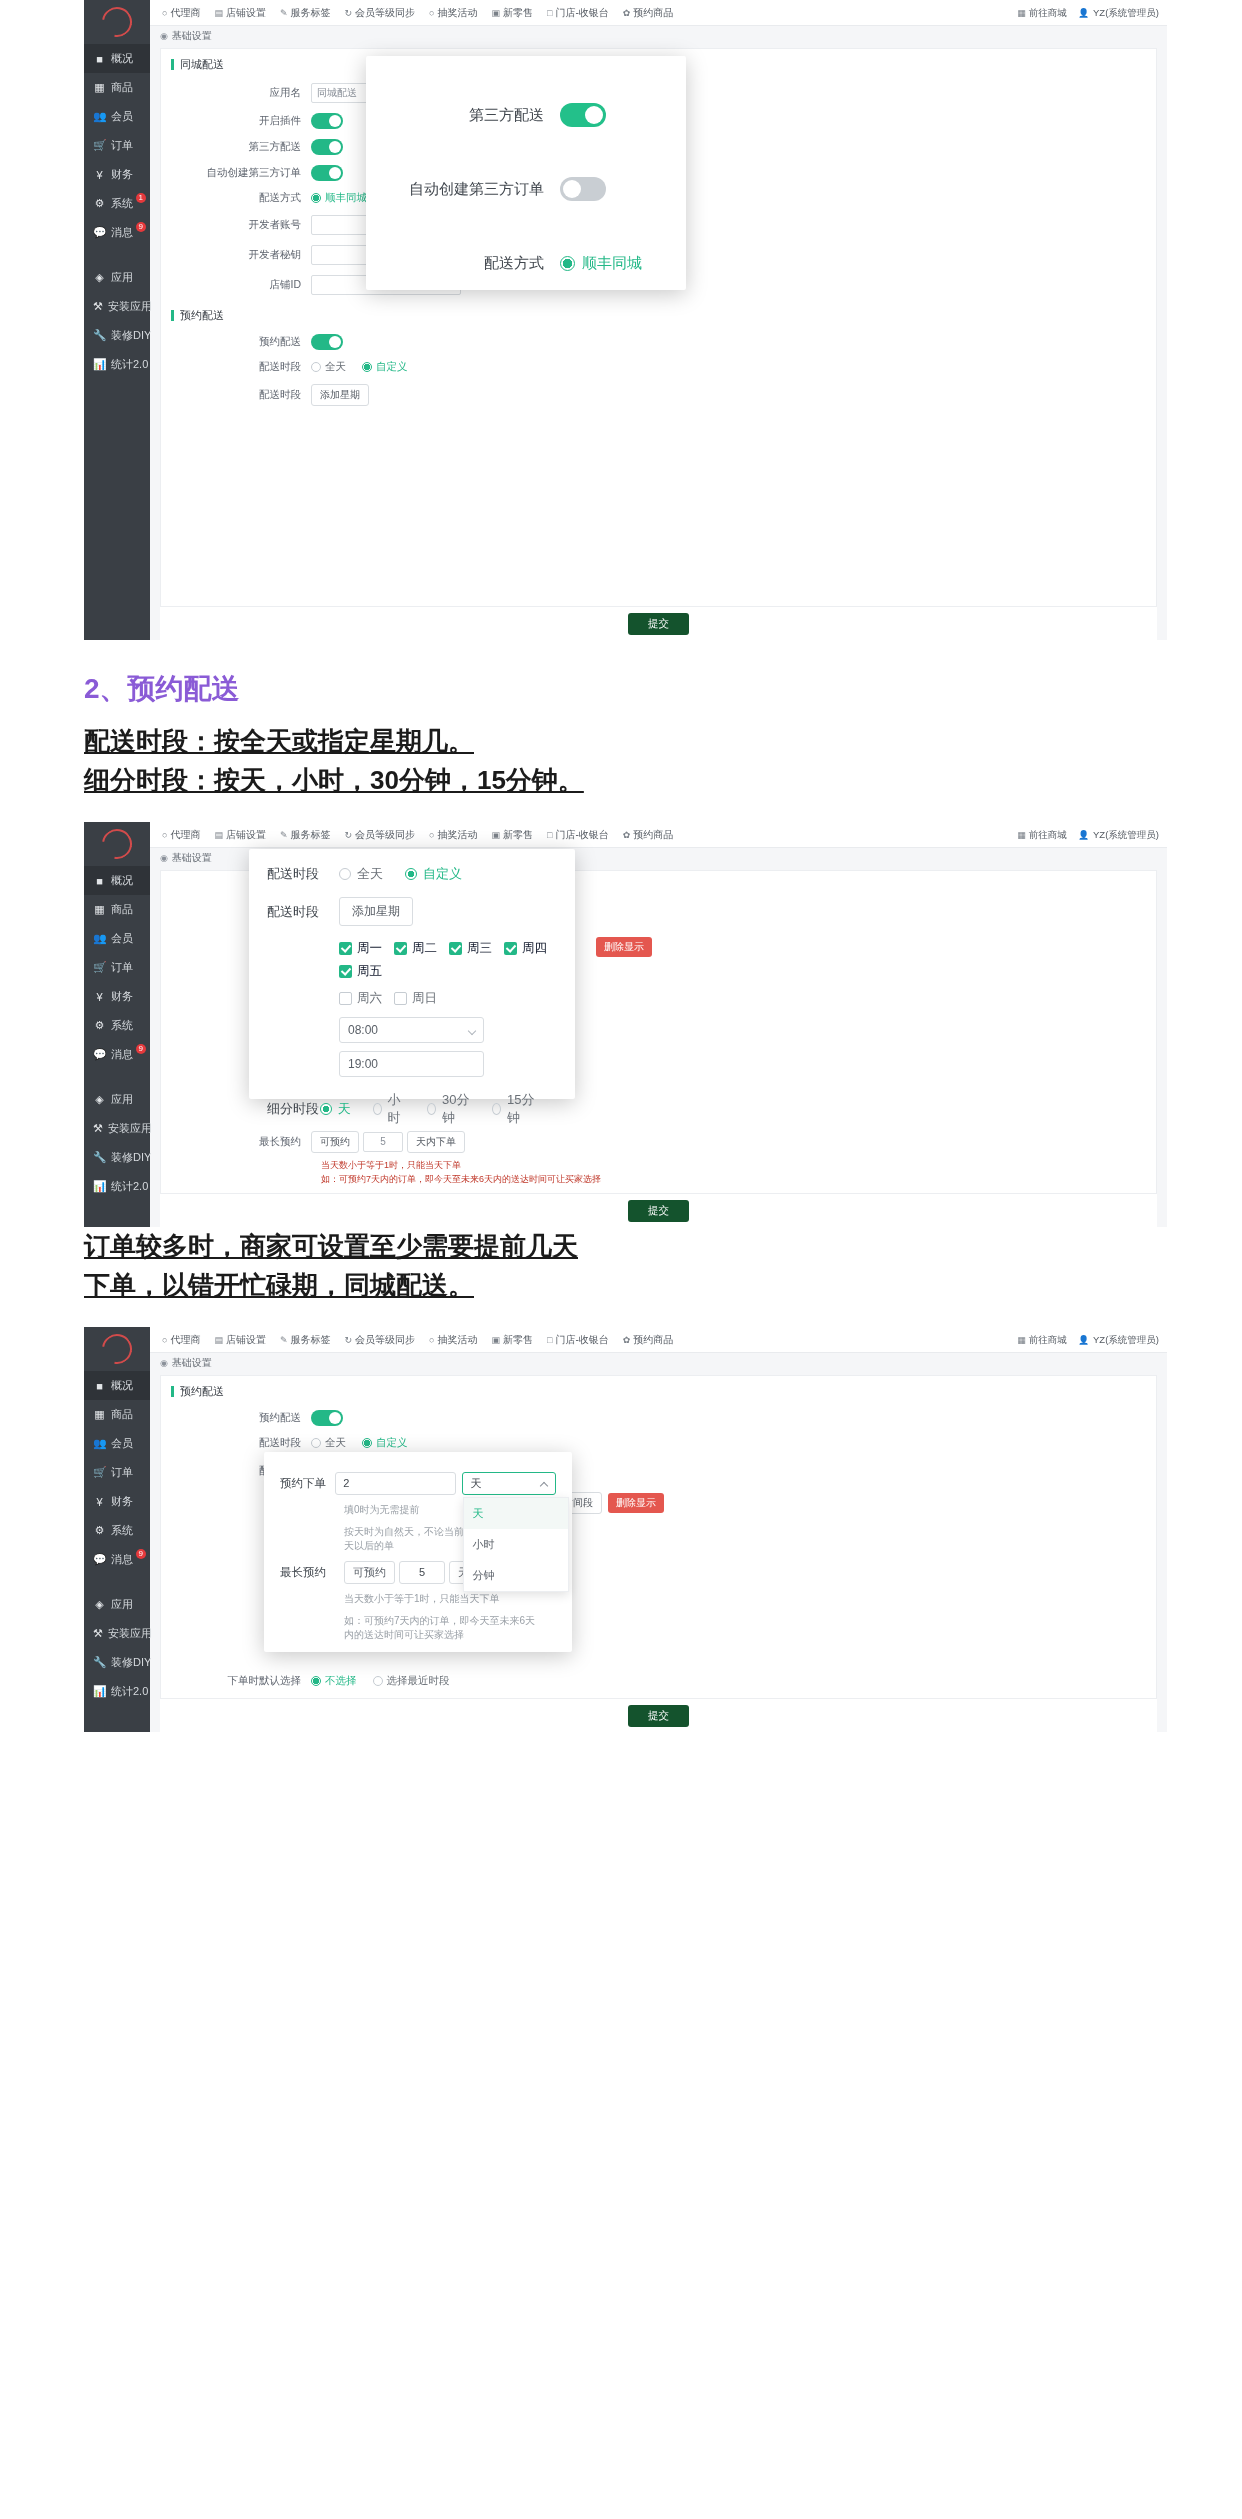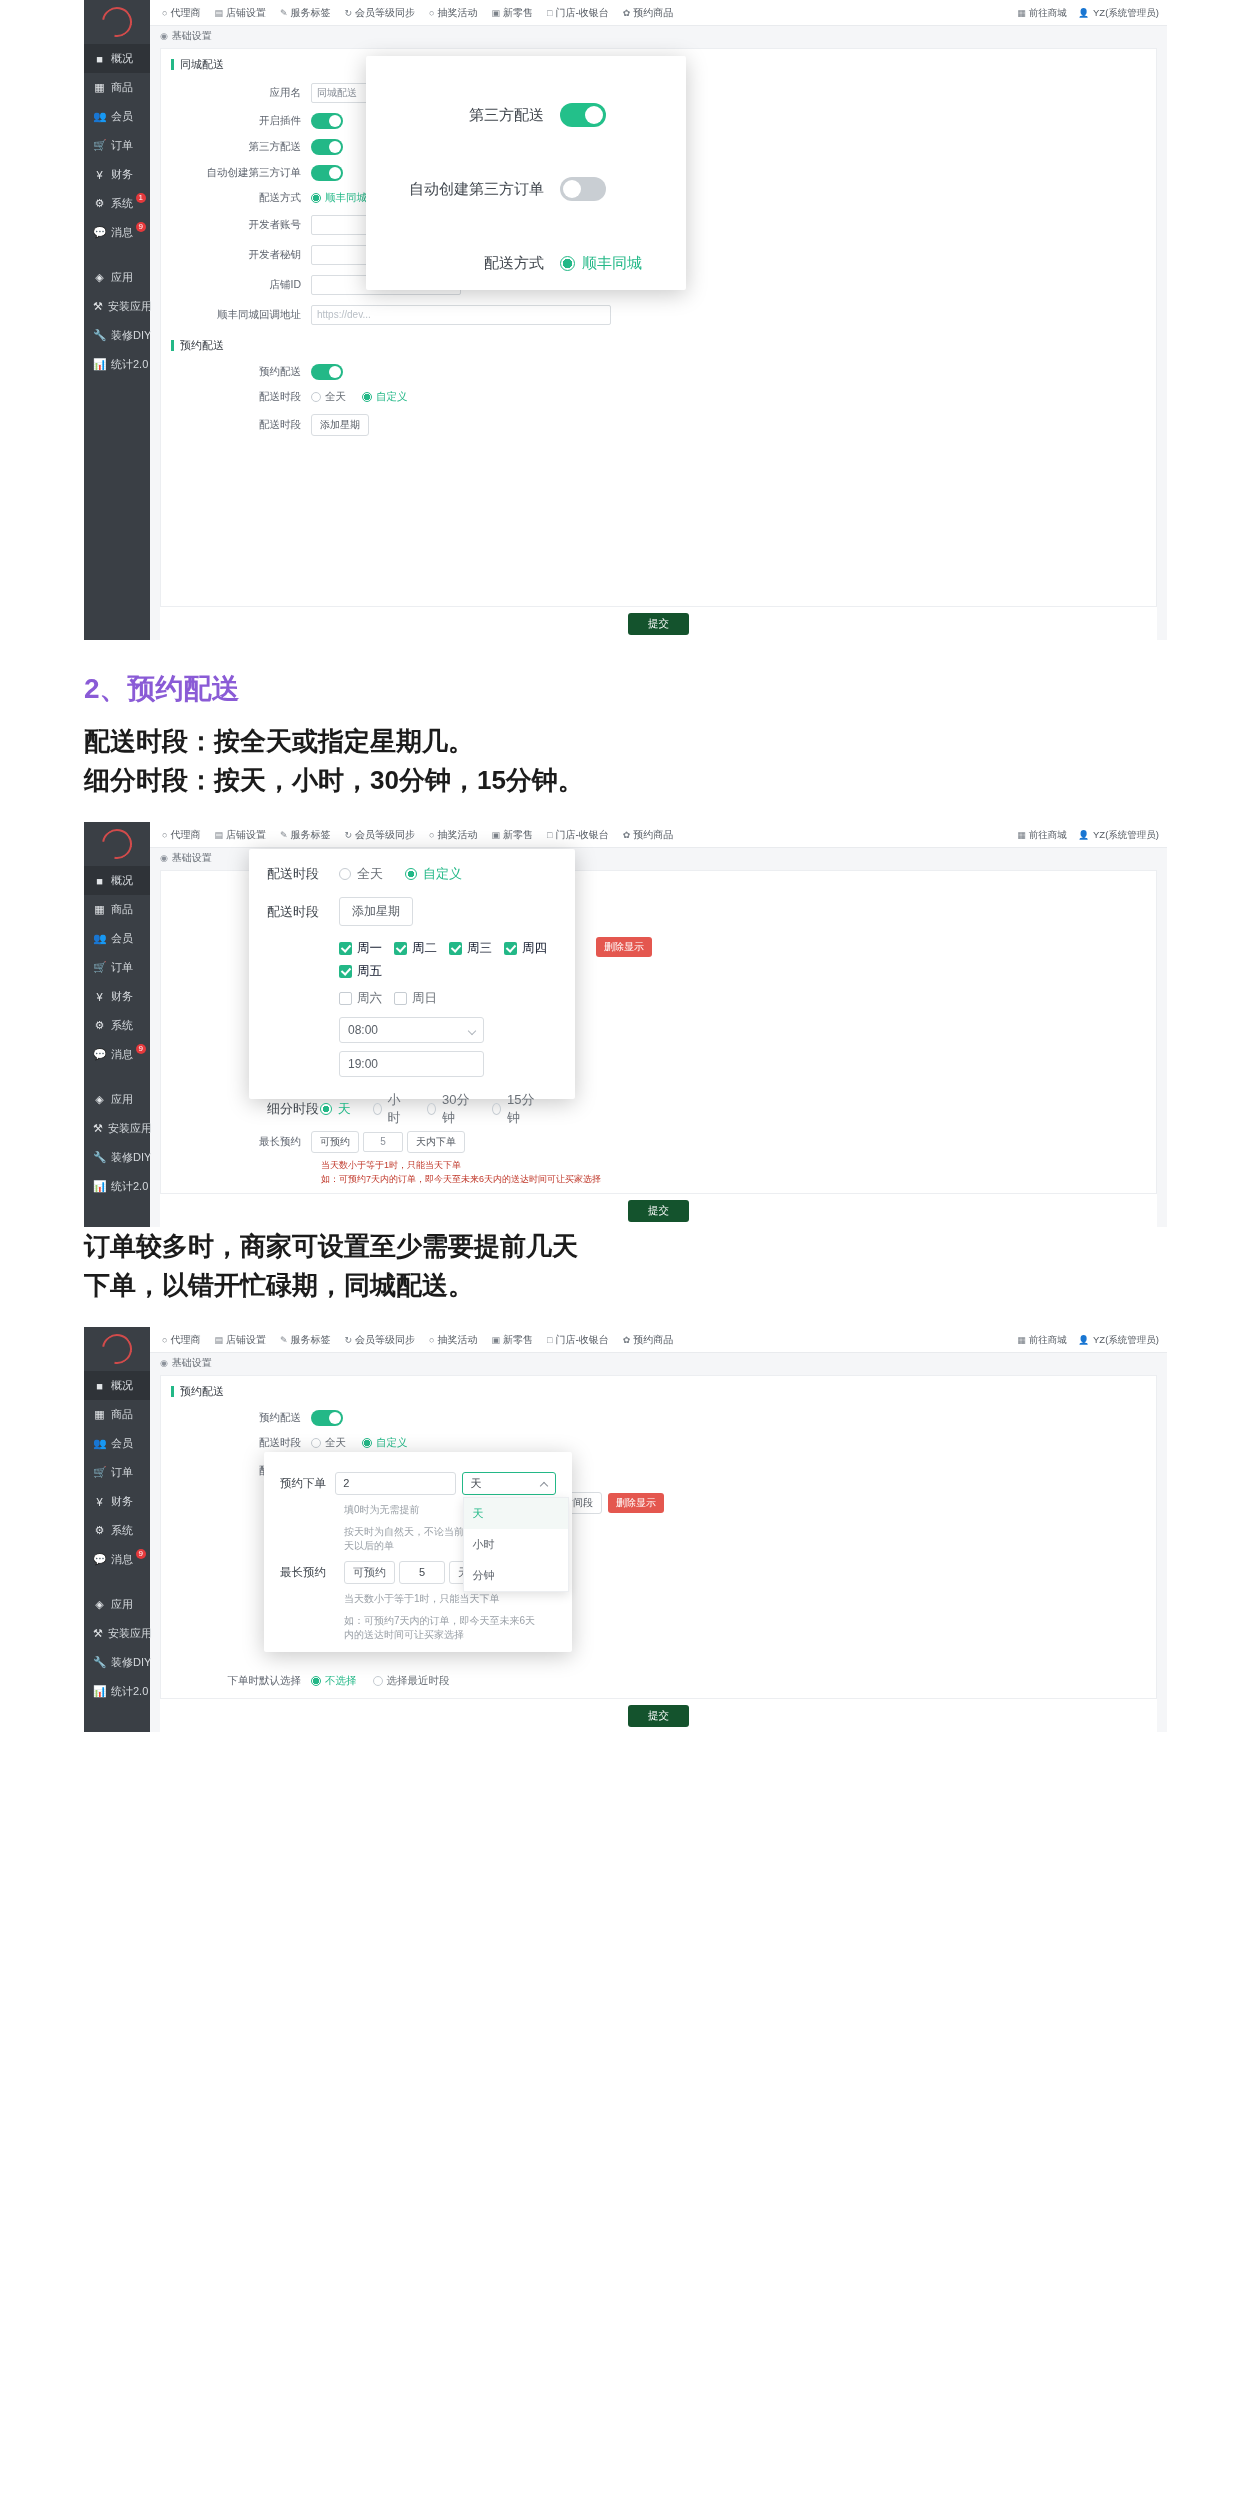--- a/index.html
+++ b/index.html
@@ -247,20 +247,21 @@
     color: #8a5bd6;
     font-size: 28px;
     font-weight: bold;
     margin: 30px 0 14px 0;
   }
   .h-line {
     font-size: 26px;
     color: #1b1b1b;
     line-height: 1.5;
     font-weight: bold;
+    text-decoration: underline;
   }
 
   
   .co2 { left: 165px; top: 27px; width: 326px; height: 250px; padding: 16px 18px; }
   .co2 .r { display: flex; align-items: center; margin-bottom: 14px; }
   .co2 .lb { width: 72px; font-size: 13px; color: #41474e; }
   .co2 .rb { display: inline-flex; align-items: center; gap: 6px; font-size: 13px; color: #6b7178; margin-right: 22px; }
   .co2 .rb.on { color: #23b887; }
   .co2 .rb .d { width: 12px; height: 12px; border-radius: 50%; border: 1px solid #c6ccd2; display: inline-block; }
   .co2 .rb.on .d { border-color: #23b887; background: radial-gradient(circle, #23b887 0 3.5px, #fff 3.5px); }
@@ -513,24 +514,20 @@
         <div class="finput short"></div>
       </div>
       <div class="frow">
         <div class="flabel">开发者秘钥</div>
         <div class="finput short"></div>
       </div>
       <div class="frow">
         <div class="flabel">店铺ID</div>
         <div class="finput short"></div>
       </div>
-      <div class="frow">
-        <div class="flabel">顺丰同城回调地址</div>
-        <div class="finput link">https://dev...</div>
-      </div>
 
       <div class="sec-title">
           <i class="sec-bar"></i>
           <span>预约配送</span>
         </div>
       <div class="frow">
         <div class="flabel">预约配送</div>
         <span class="toggle"></span>
       </div>
       <div class="frow">

